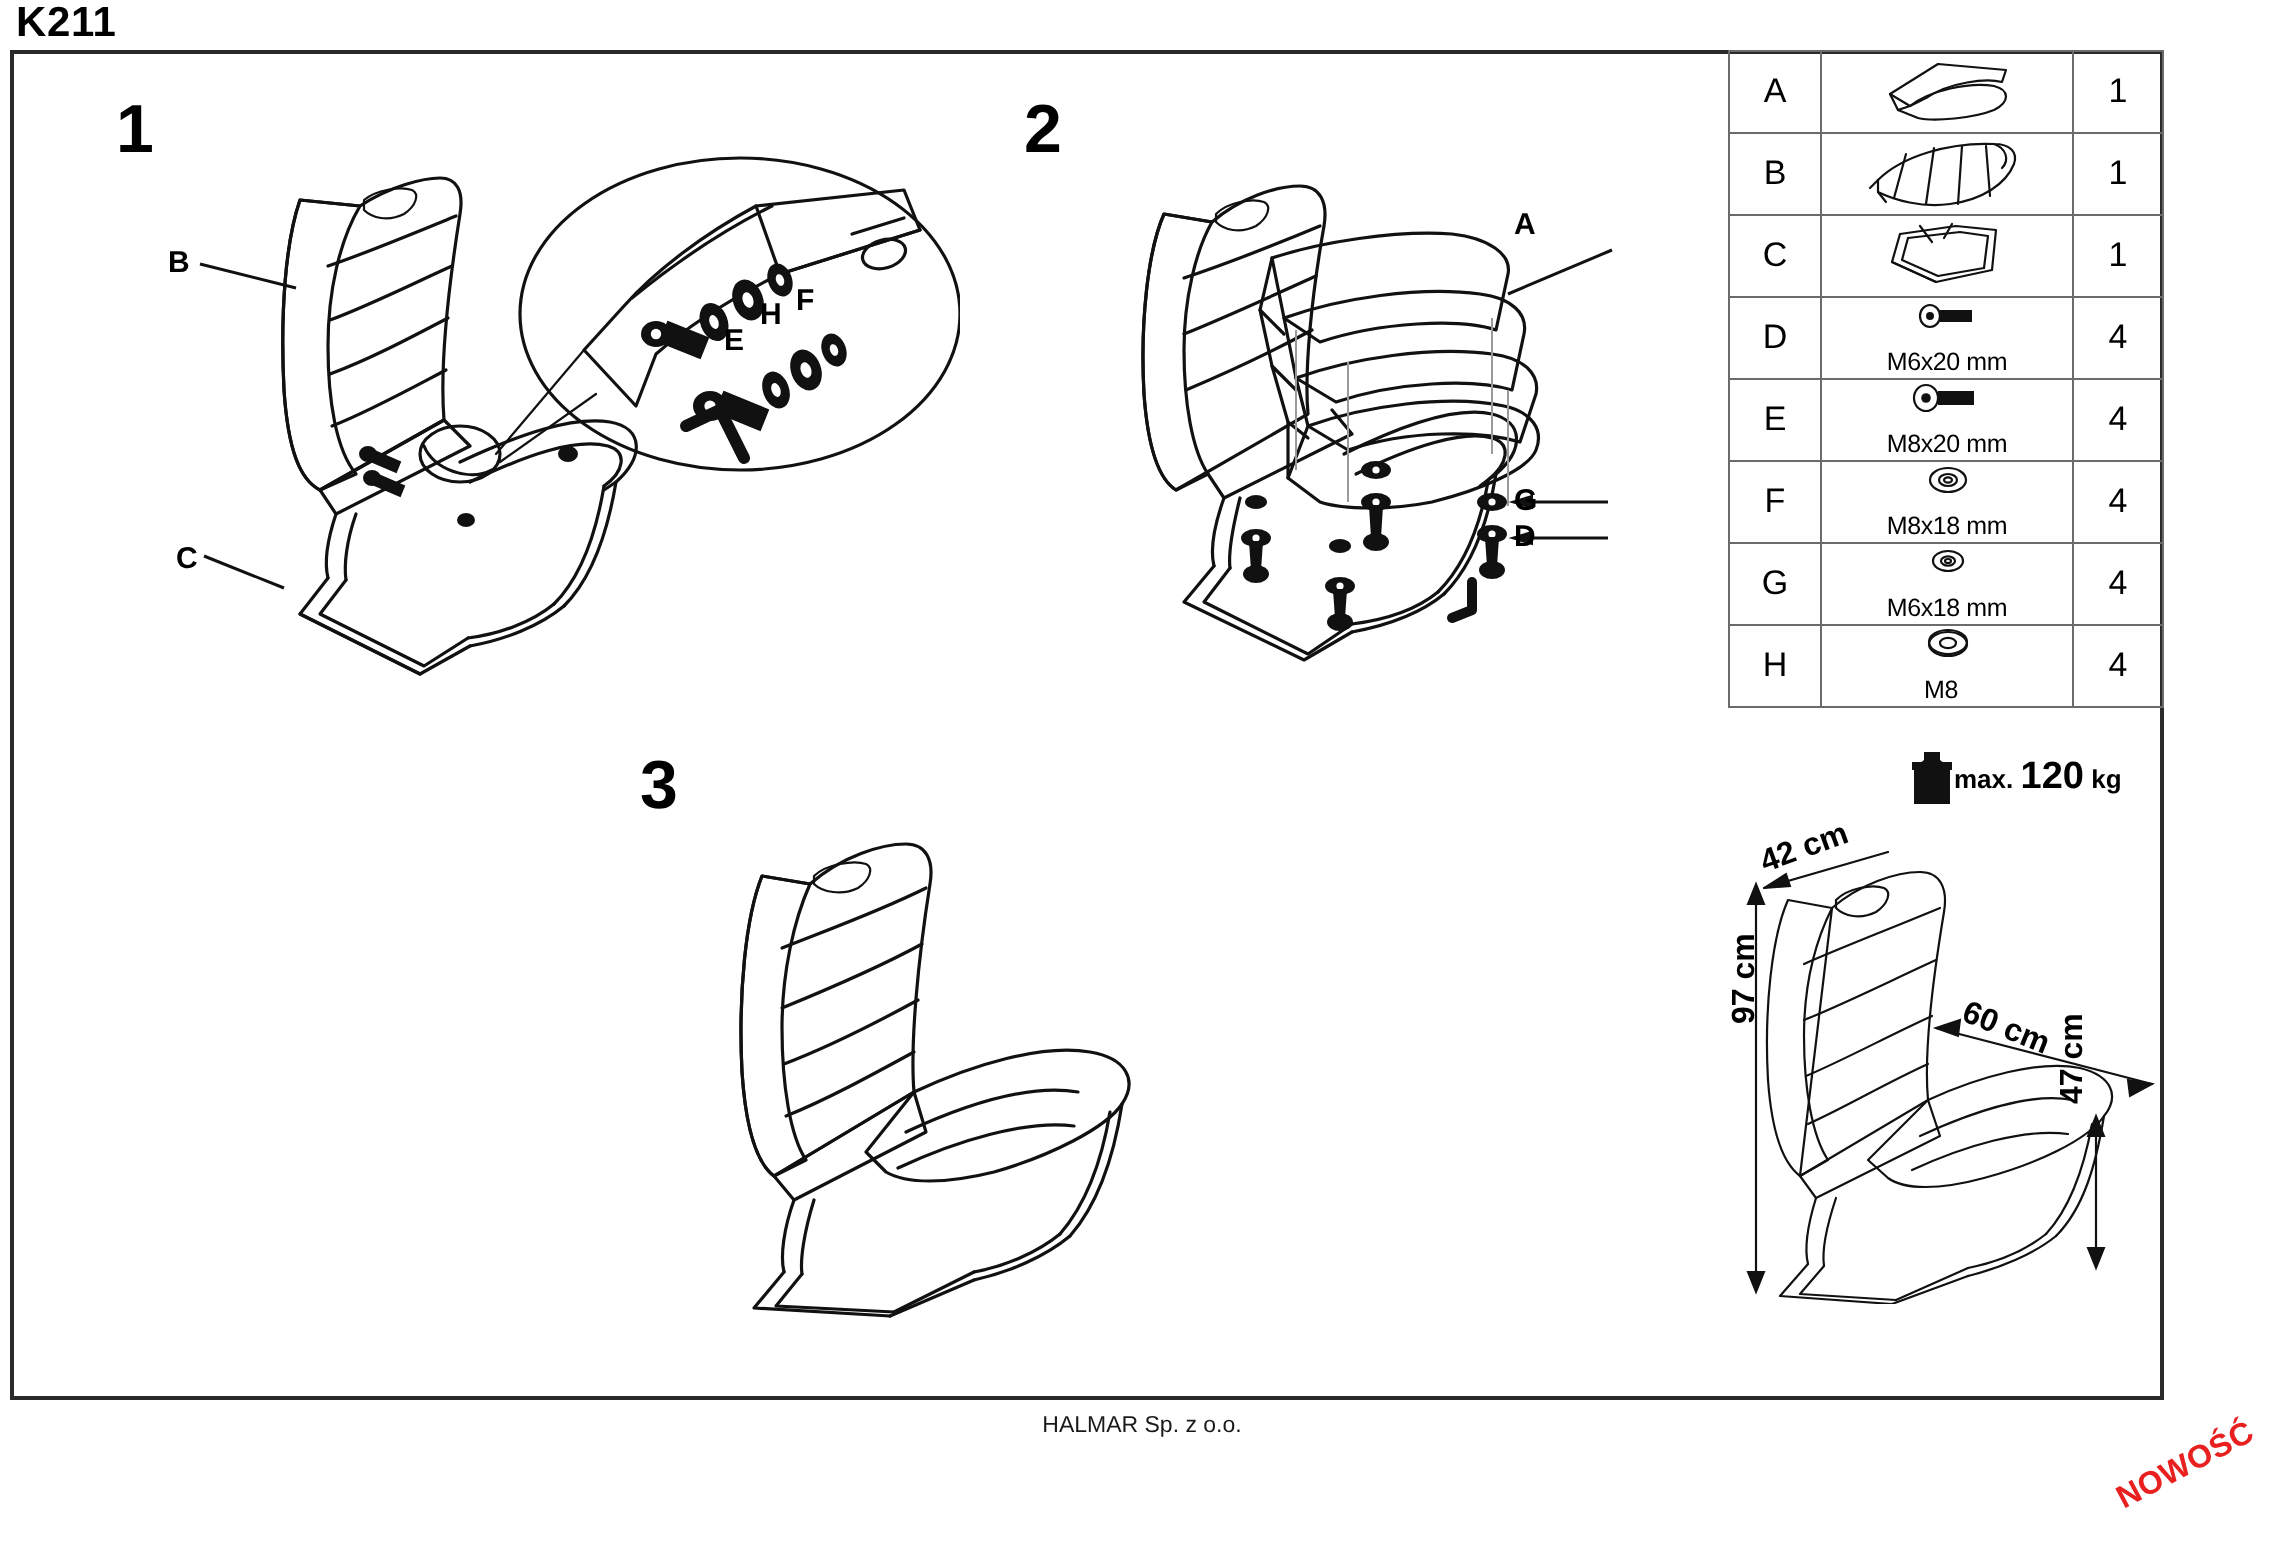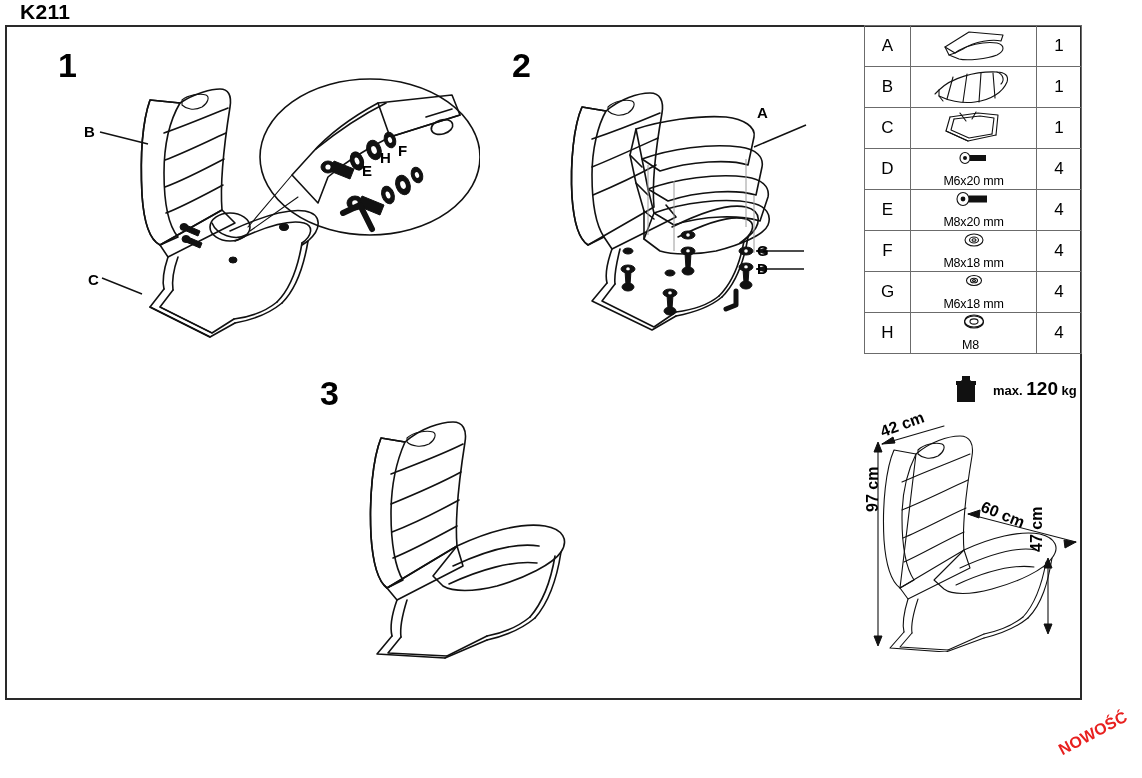--- a/index.html
+++ b/index.html
@@ -11,21 +11,21 @@
     width: 1142px;
     height: 778px;
     position: relative;
     font-family: "Liberation Sans", sans-serif;
     color: #000;
     overflow: hidden;
   }
 
   #page-title {
     position: absolute;
-    left: 20px;
+    left: 8px;
     top: 0px;
     font-size: 21px;
     font-weight: bold;
     letter-spacing: 0.3px;
     line-height: 24px;
   }
 
   
   #main-frame {
     position: absolute;
@@ -96,21 +96,21 @@
   .pt-picwrap { position: relative; height: 40px; width: 100%; }
   .pt-svg { position: absolute; left: 50%; transform: translateX(-50%); top: 1px; }
 
   
   #max-load {
     position: absolute;
     left: 955px;
     top: 374px;
     display: flex;
     align-items: center;
-    gap: 16px;
+    gap: 0;
   }
   #max-load-text {
     font-family: "Liberation Sans", sans-serif;
     font-size: 13px;
     font-weight: bold;
     white-space: nowrap;
   }
   #max-load-text .big { font-size: 19px; }
 
   
@@ -546,15 +546,16 @@
   <path class="fill-b" d="M188 146 l-4 10 l8 0 z"></path>
   <path class="fill-b" d="M188 222 l-4 -10 l8 0 z"></path>
 </svg>
 
 <div class="dim-label" id="dim-42">42 cm</div>
 <div class="dim-label" id="dim-60">60 cm</div>
 <div class="dim-label" id="dim-97">97 cm</div>
 <div class="dim-label" id="dim-47">47 cm</div>
 
 <div id="footer">
+  <div>HALMAR Sp. z o.o.</div>
 </div>
 
 <div id="nowosc-badge" style="color: rgb(232, 32, 31);">NOWOŚĆ</div>
 
 </body></html>

